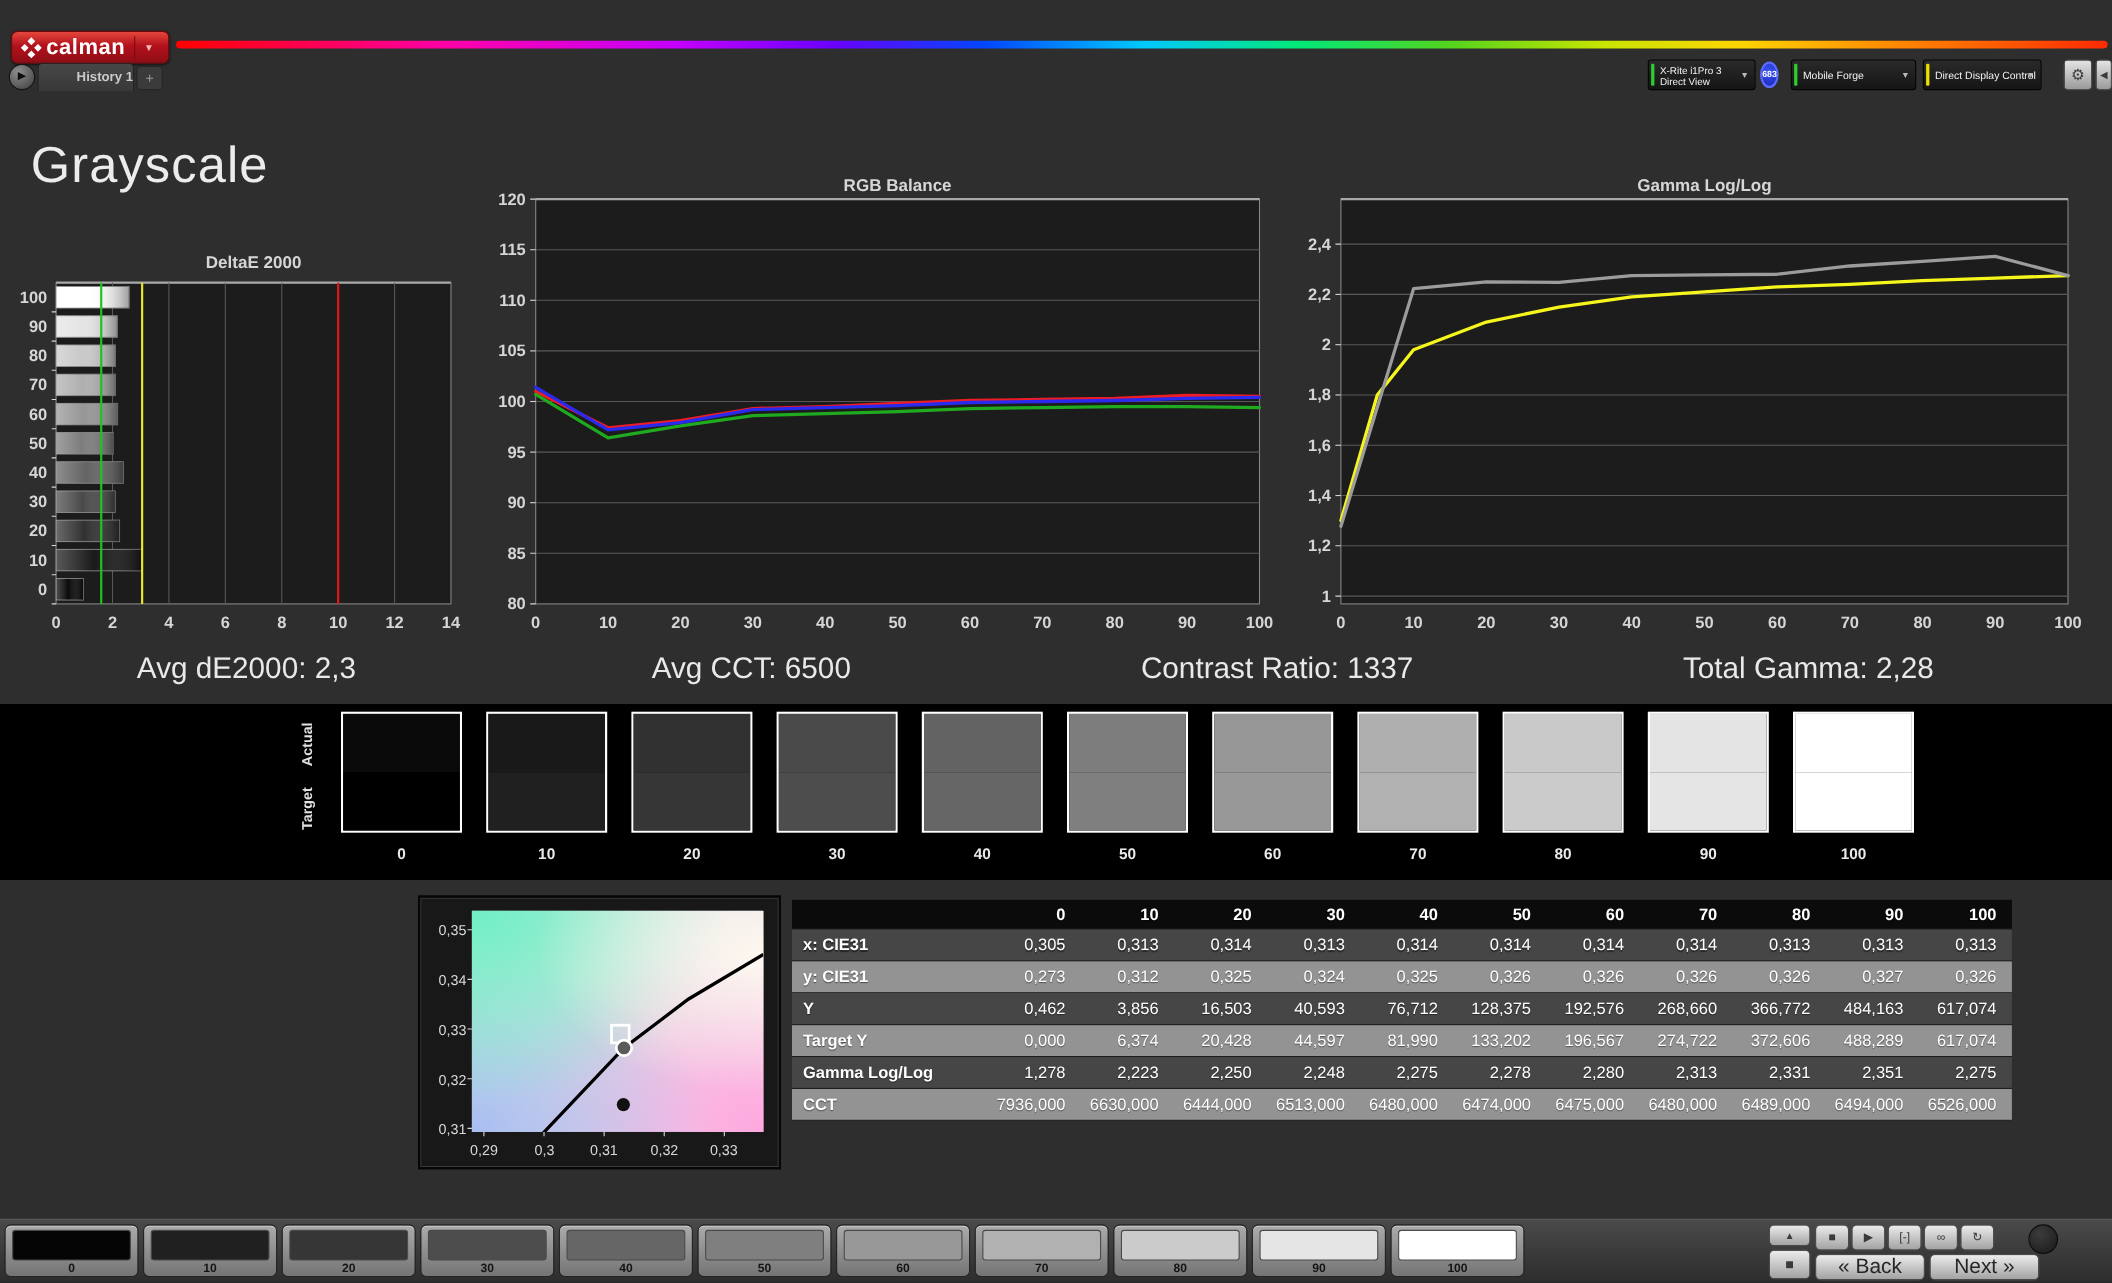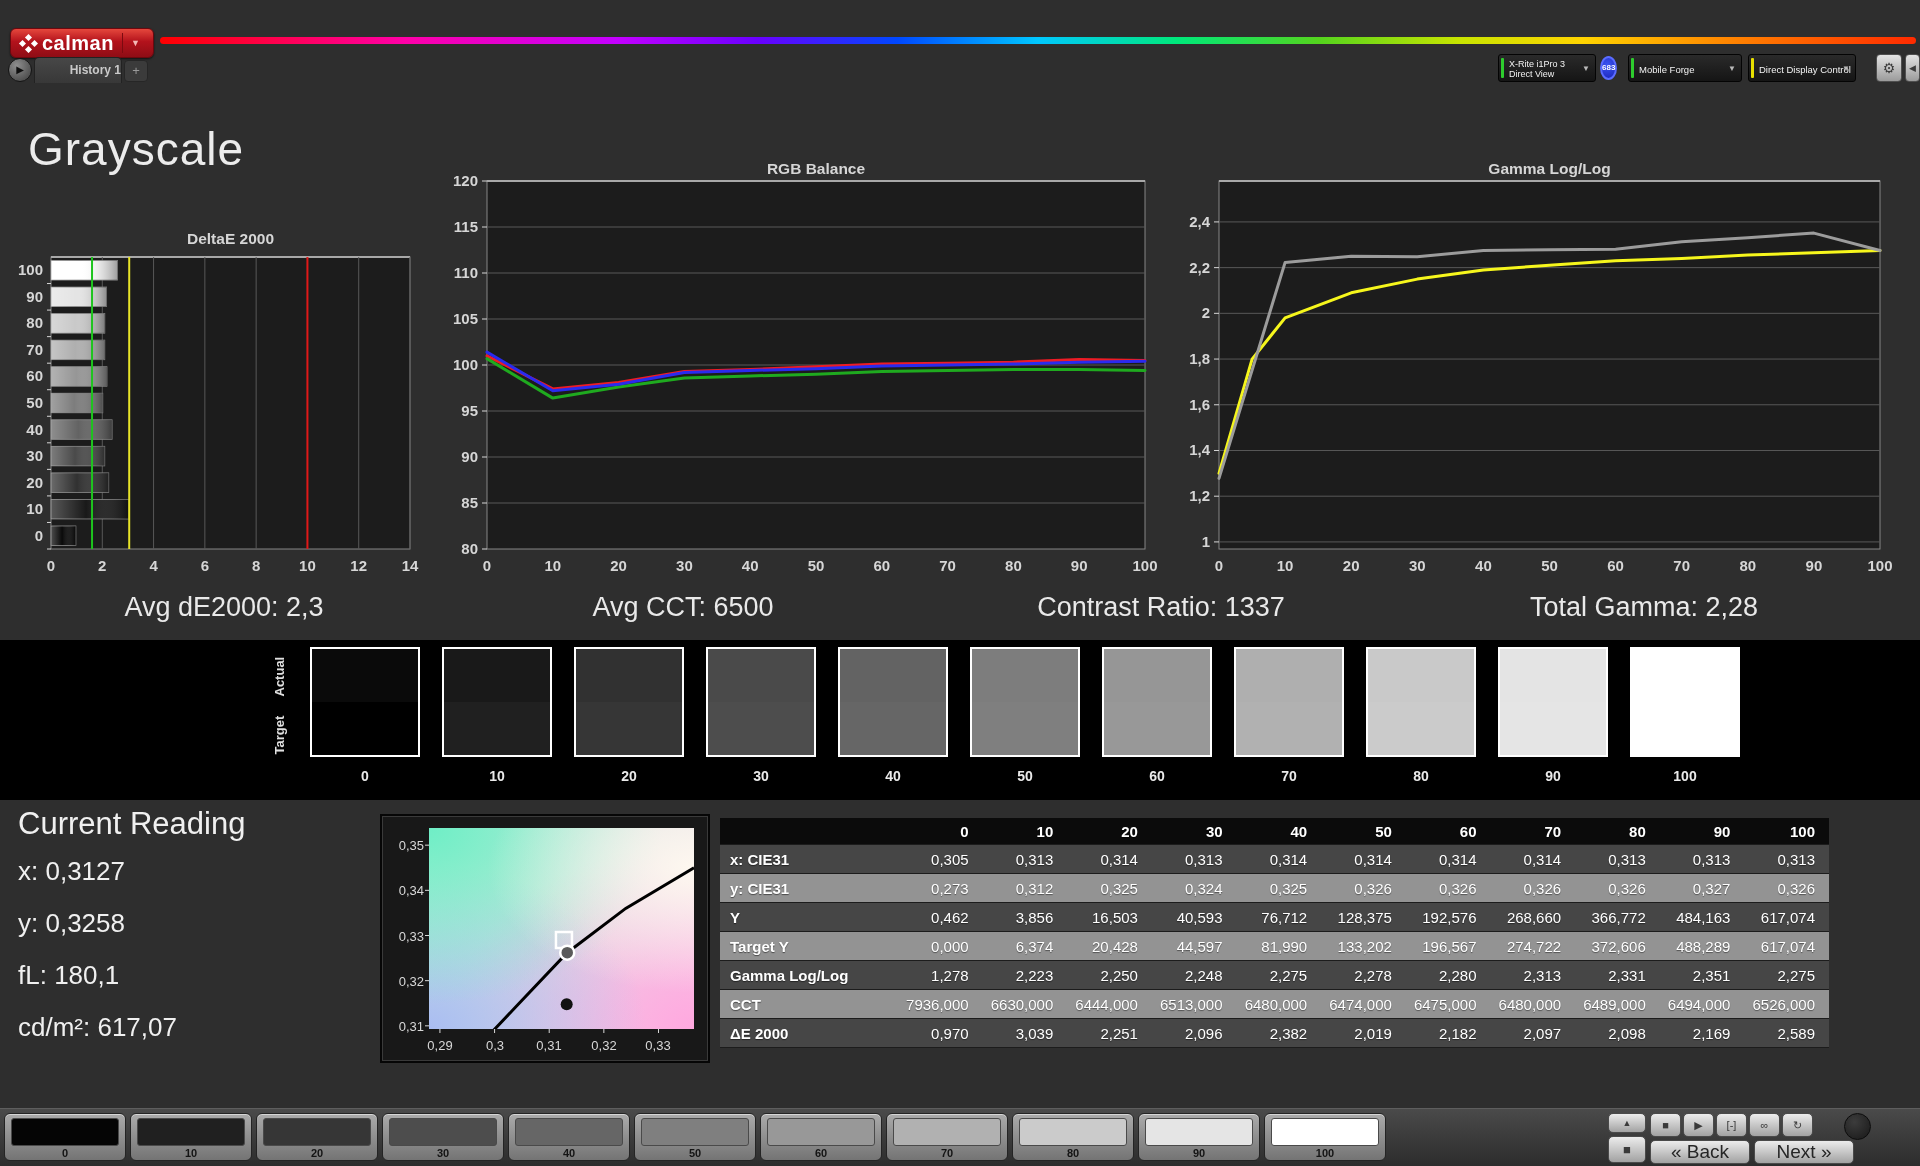--- a/index.html
+++ b/index.html
@@ -374,27 +374,20 @@
           </div>
           <div class="swatch-label" style="left:1498px;">90</div>
         <div class="swatch" style="left:1630px;">
             <div class="half" style="background:#ffffff;"></div>
             <div class="half" style="background:#ffffff;"></div>
           </div>
           <div class="swatch-label" style="left:1630px;">100</div>
       </div>
   </div>
 
-  <div class="current-reading">
-    <h2>Current Reading</h2>
-    <p>x: 0,3127</p>
-    <p>y: 0,3258</p>
-    <p>fL: 180,1</p>
-    <p>cd/m²: 617,07</p>
-  </div>
 
   <div class="cie-box">
     <div class="cie-plot"></div>
     <div id="cie-labels">
         <span class="cie-ylab" style="left:2px;top:22px;">0,35</span>
         <span class="cie-ylab" style="left:2px;top:67px;">0,34</span>
         <span class="cie-ylab" style="left:2px;top:113px;">0,33</span>
         <span class="cie-ylab" style="left:2px;top:158px;">0,32</span>
         <span class="cie-ylab" style="left:2px;top:203px;">0,31</span>
         <span class="cie-xlab" style="left:38px;">0,29</span>
@@ -518,34 +511,20 @@
         <div class="t-cell">6444,000</div>
         <div class="t-cell">6513,000</div>
         <div class="t-cell">6480,000</div>
         <div class="t-cell">6474,000</div>
         <div class="t-cell">6475,000</div>
         <div class="t-cell">6480,000</div>
         <div class="t-cell">6489,000</div>
         <div class="t-cell">6494,000</div>
         <div class="t-cell">6526,000</div>
       </div>
-      <div class="t-row row-dark">
-          <div class="t-lab">ΔE 2000</div>
-        <div class="t-cell">0,970</div>
-        <div class="t-cell">3,039</div>
-        <div class="t-cell">2,251</div>
-        <div class="t-cell">2,096</div>
-        <div class="t-cell">2,382</div>
-        <div class="t-cell">2,019</div>
-        <div class="t-cell">2,182</div>
-        <div class="t-cell">2,097</div>
-        <div class="t-cell">2,098</div>
-        <div class="t-cell">2,169</div>
-        <div class="t-cell">2,589</div>
-      </div>
     </div>
 
   <div class="bottom-bar">
     <div id="patch-buttons">
         <div class="patch-btn" style="left:4px;">
             <div class="patch-color" style="background:#050505;"></div>
             <div class="patch-label">0</div>
           </div>
         <div class="patch-btn" style="left:130px;">
             <div class="patch-color" style="background:#202020;"></div>

